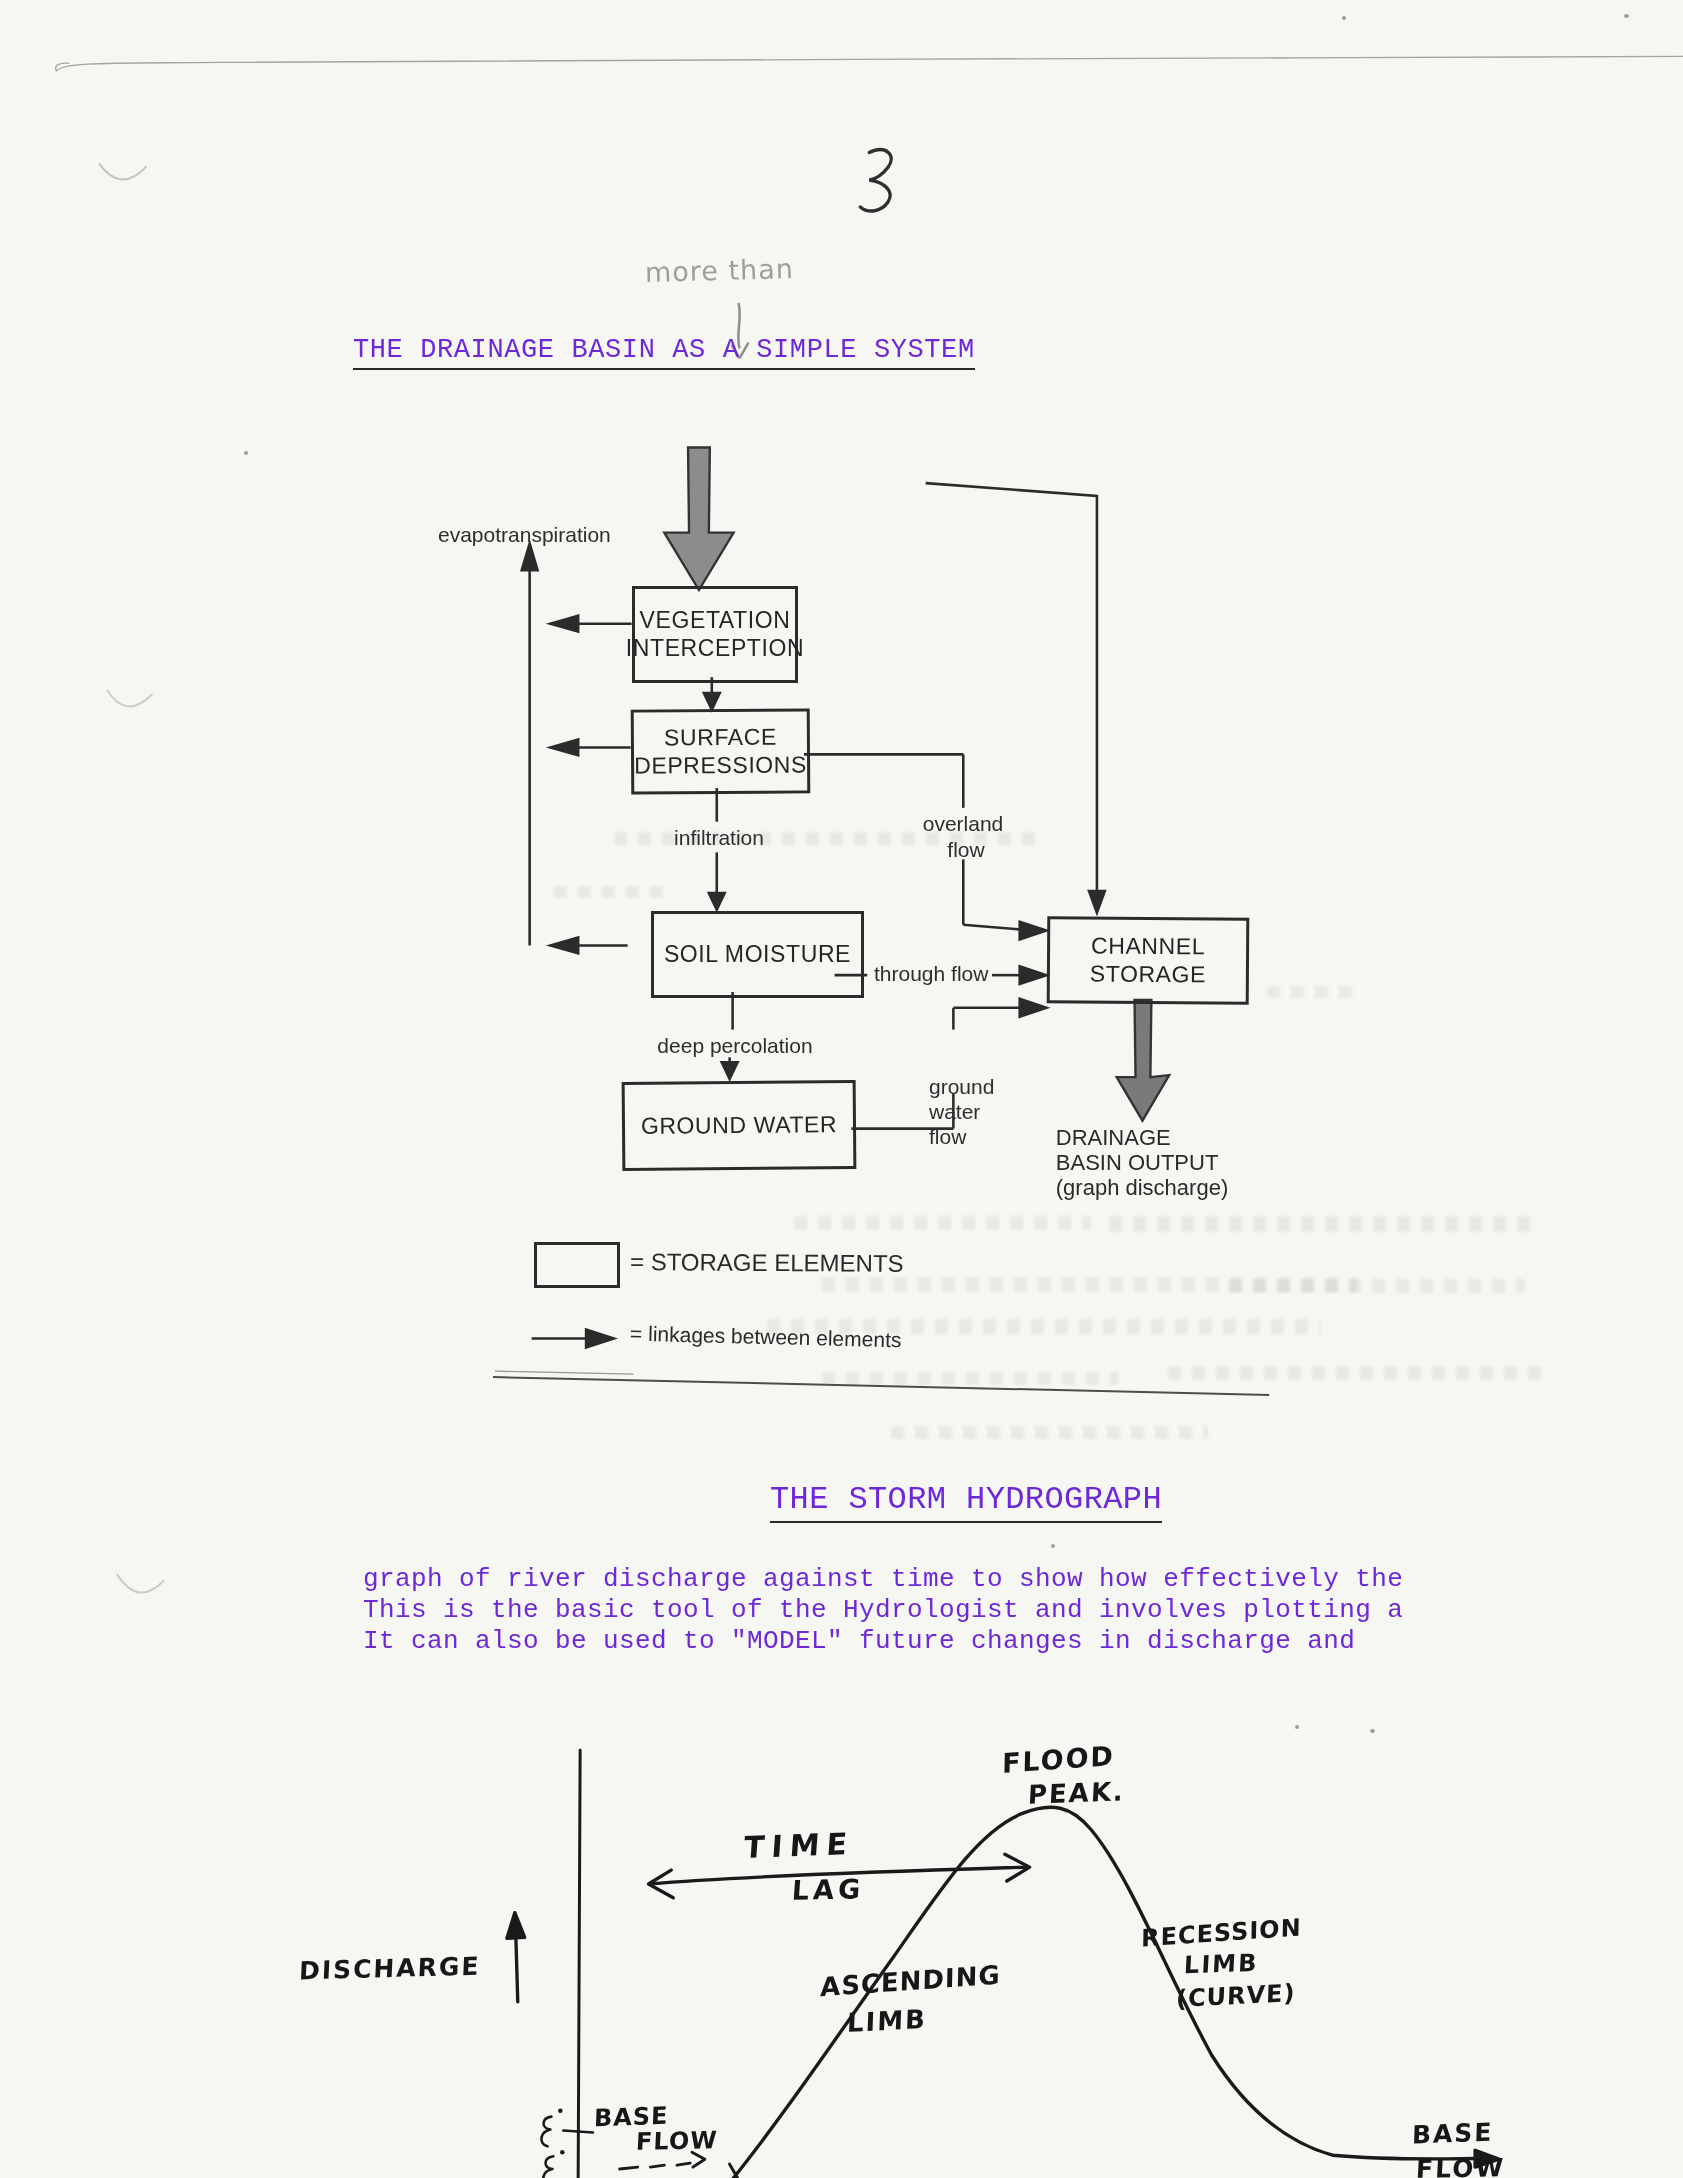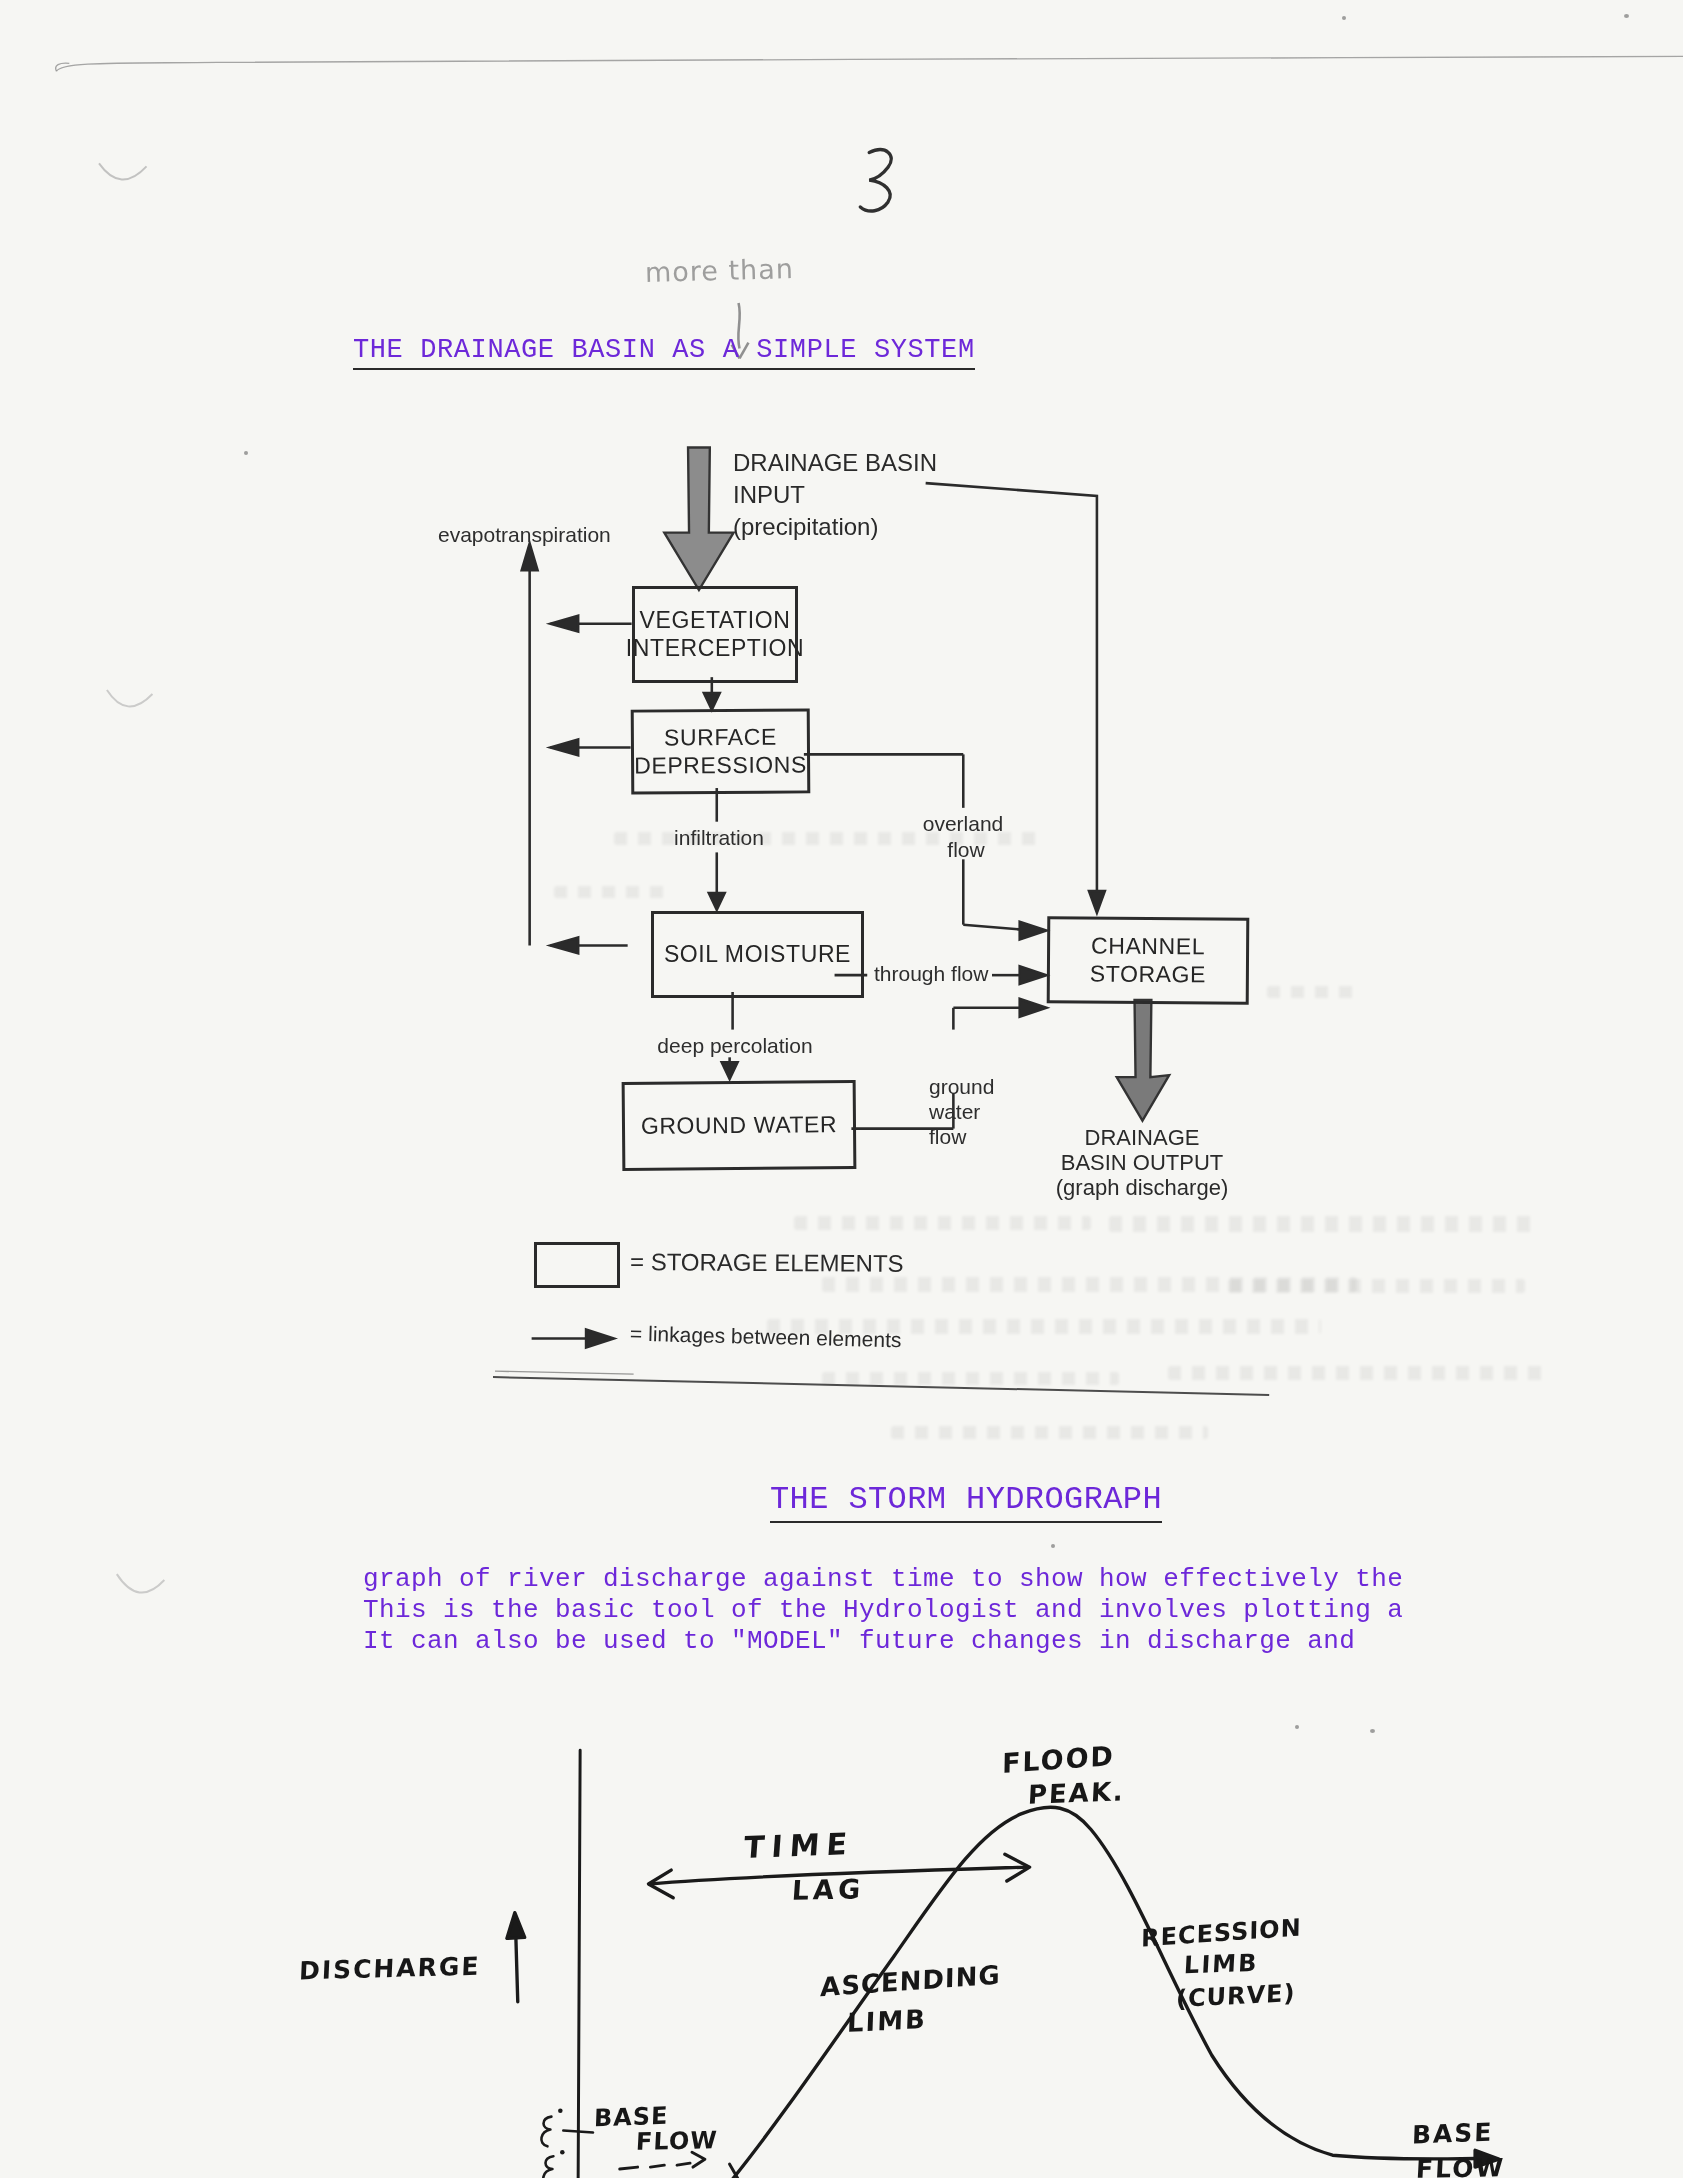--- a/index.html
+++ b/index.html
@@ -150,25 +150,20 @@
         <path d="M699,2174 L712,2181 L700,2189"></path>
         <path d="M737,2186 L745,2200"></path>
       </g>
     </g>
   </svg>
 
   <div class="abs hand pencil" style="left:645px; top:255px; font-size:27px; font-weight:500; letter-spacing:1px; transform:rotate(-1.5deg); opacity:.85;">more than</div>
 
   <div class="abs mono underlined" style="left:335px; top:335px; font-size:27px; letter-spacing:0.6px; white-space:nowrap;">THE DRAINAGE BASIN AS A SIMPLE SYSTEM</div>
 
-  <div class="abs sans" style="left:733px; top:447px; font-size:24px; line-height:32px;">
-    <div>DRAINAGE BASIN</div>
-    <div>INPUT</div>
-    <div>(precipitation)</div>
-  </div>
 
   <div class="flowlbl" style="left:438px; top:523px;">evapotranspiration</div>
 
   <div class="dbox" style="left:632px; top:586px; width:160px; height:91px;">
     <div>VEGETATION</div>
     <div>INTERCEPTION</div>
   </div>
 
   <div class="dbox" style="left:631px; top:709px; width:173px; height:79px; transform:rotate(-.4deg);">
     <div>SURFACE</div>
@@ -196,21 +191,21 @@
   <div class="flowlbl" style="left:929px; top:1026px; line-height:25px;margin-top:48px;">
     <div>ground</div>
     <div>water</div>
     <div>flow</div>
   </div>
 
   <div class="dbox" style="left:622px; top:1081px; width:228px; height:83px; transform:rotate(-.5deg);">
     <div>GROUND WATER</div>
   </div>
 
-  <div class="abs sans" style="left:1142px; top:1125px; font-size:22px; line-height:25px; text-align:center; transform:translateX(-50%);">
+  <div class="abs sans" style="left:1142px; top:1125px; font-size:22px; line-height:25px; text-align:left; transform:translateX(-50%);">
     <div>DRAINAGE</div>
     <div>BASIN OUTPUT</div>
     <div>(graph discharge)</div>
   </div>
 
   <div class="abs" style="left:534px; top:1242px; width:80px; height:40px; border:3px solid #2b2b2b;"></div>
   <div class="abs sans" style="left:630px; top:1249px; font-size:24px; transform:rotate(.4deg);">= STORAGE ELEMENTS</div>
   <div class="abs sans" style="left:630px; top:1325px; font-size:21px; transform:rotate(1.4deg);">= linkages between elements</div>
 
   <div class="abs mono underlined" style="left:752px; top:1481px; font-size:32px; letter-spacing:0.4px; white-space:nowrap;">THE STORM HYDROGRAPH</div>

